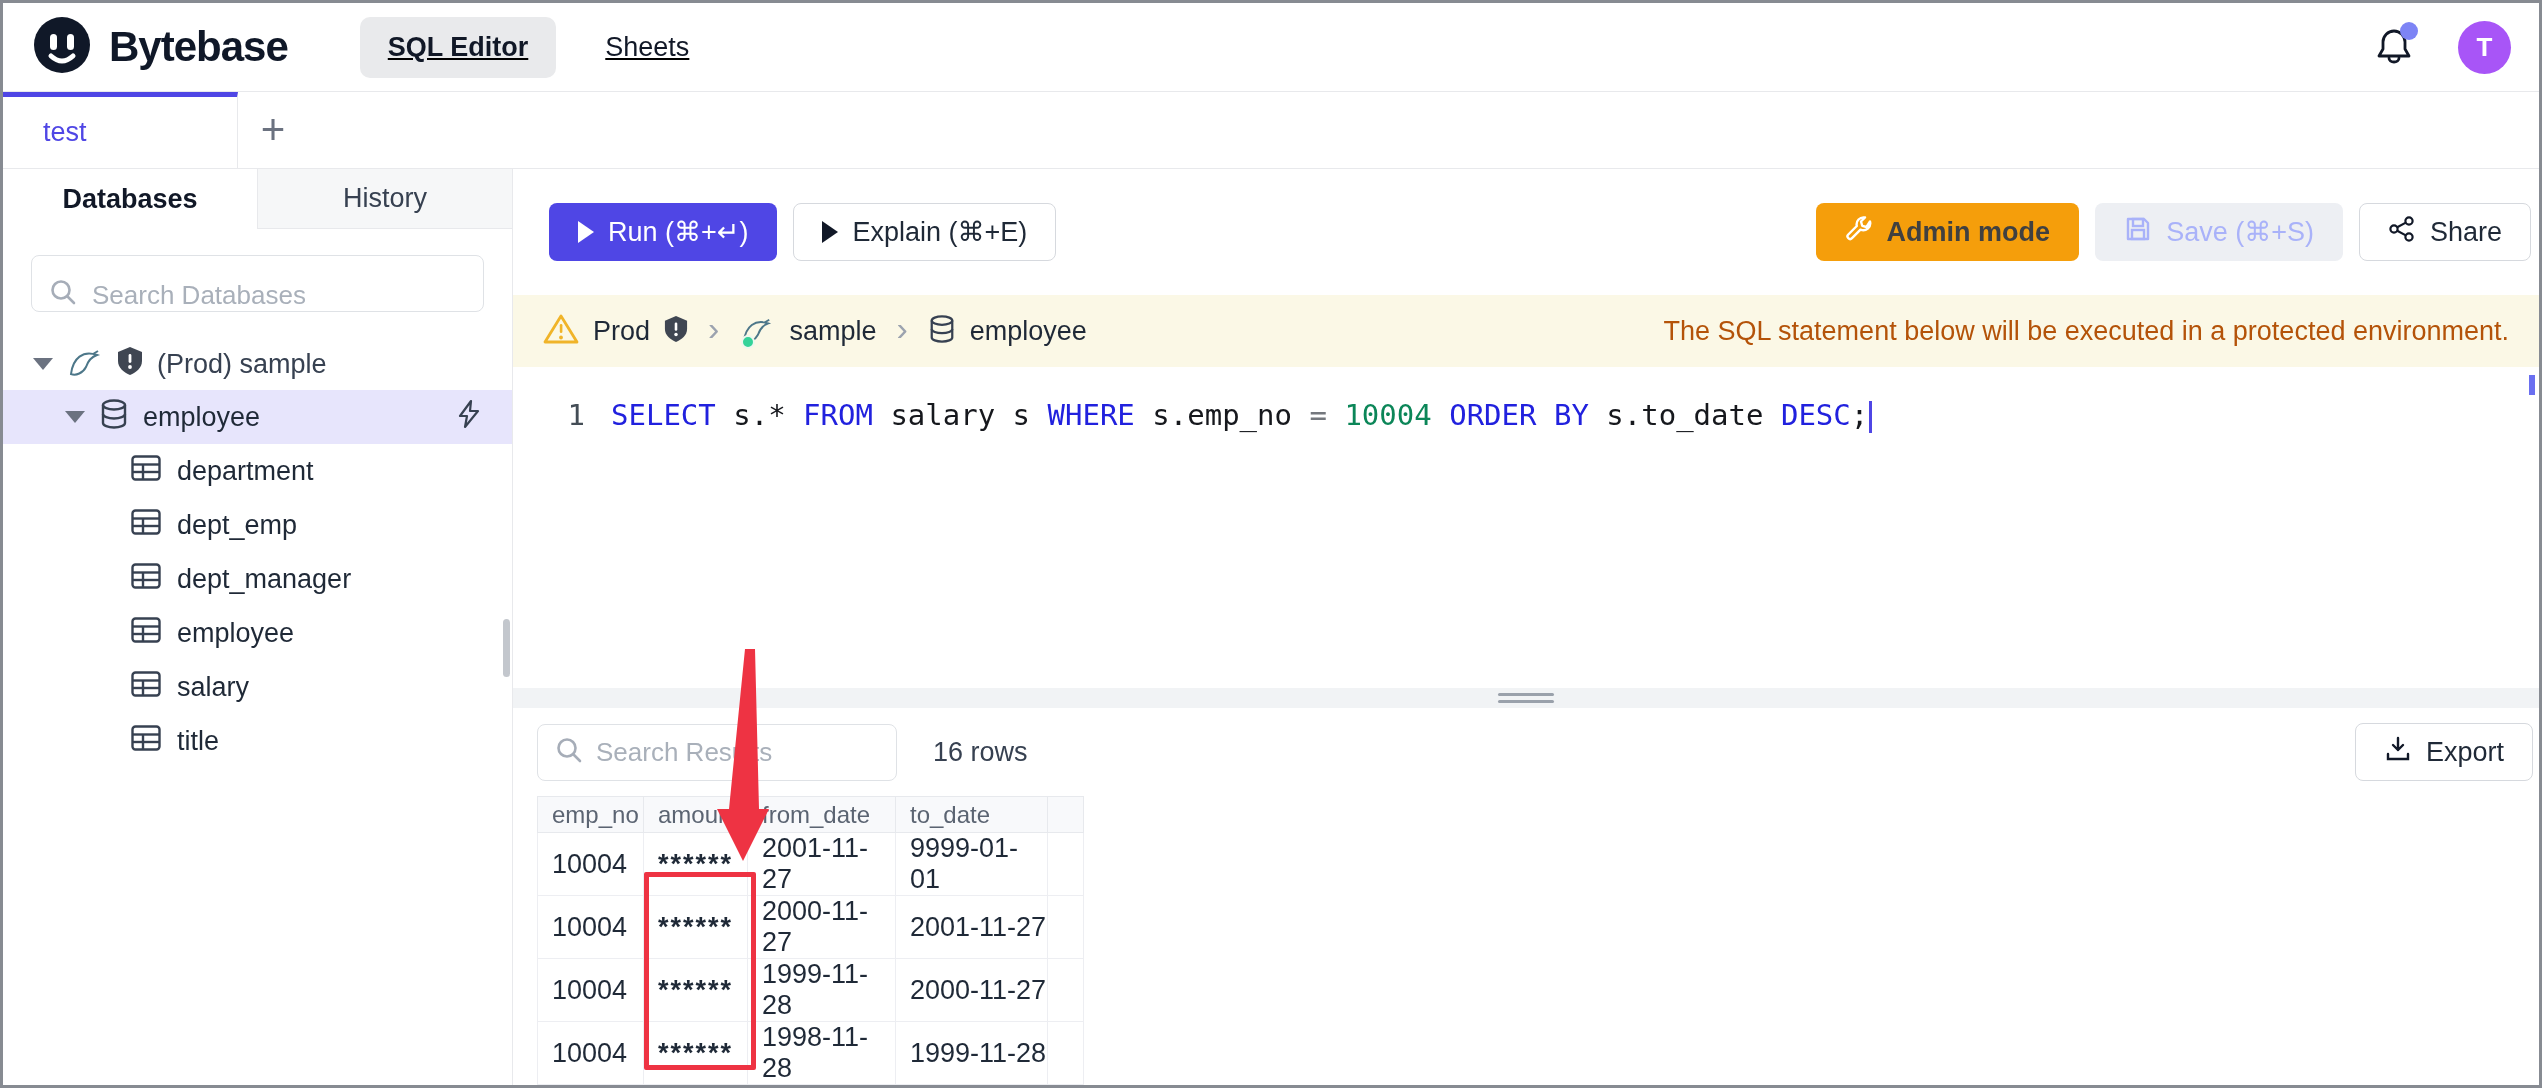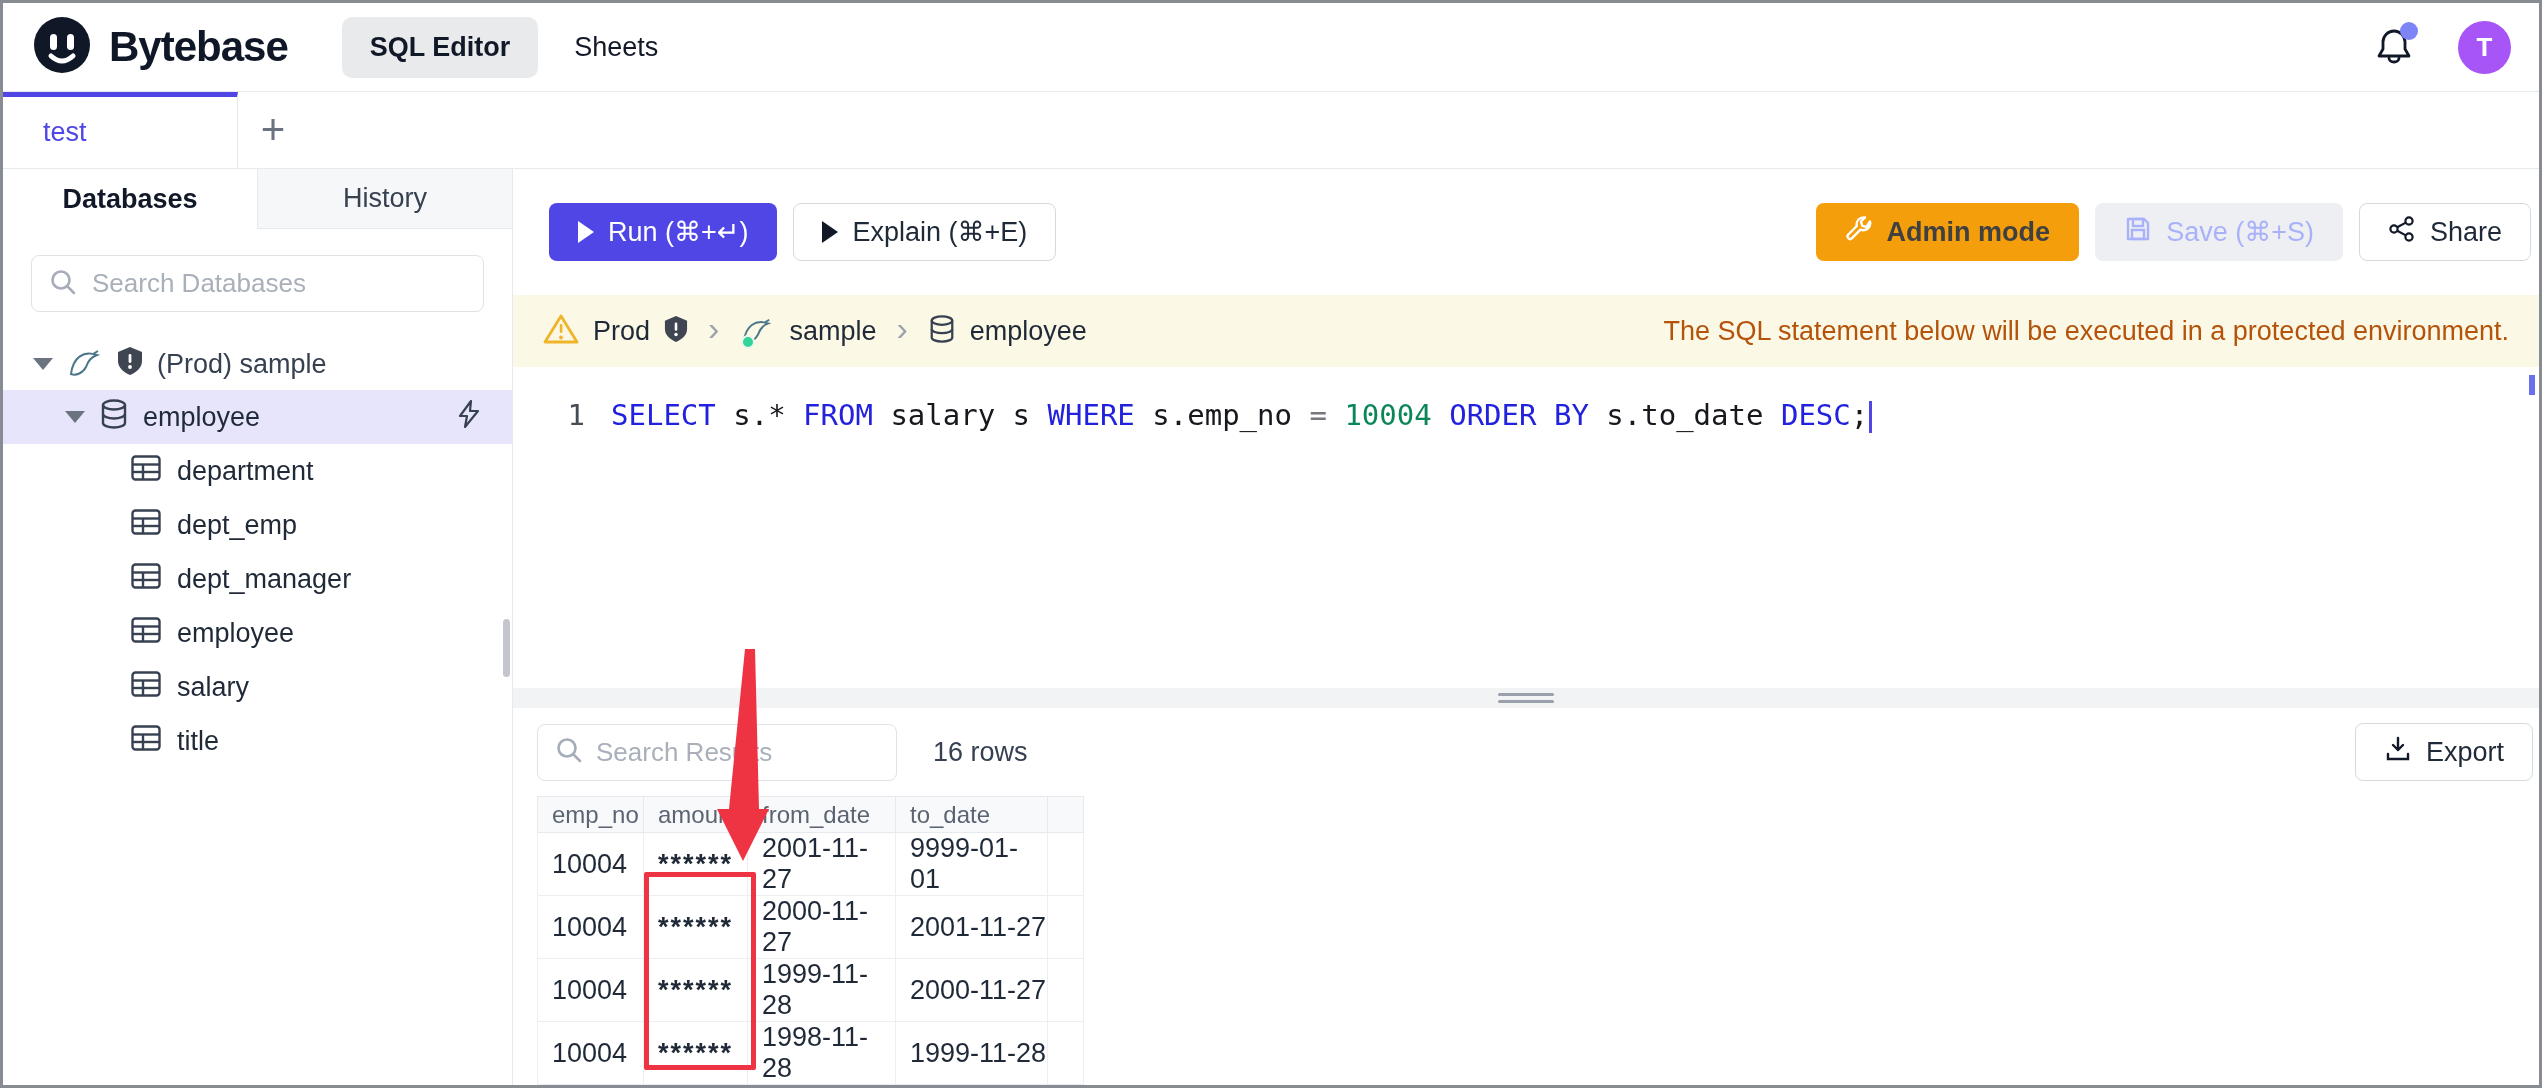--- a/index.html
+++ b/index.html
@@ -4,21 +4,21 @@
 <style>
   * { margin:0; padding:0; box-sizing:border-box; }
   html,body { background:#ffffff; }
   body { font-family:"Liberation Sans", sans-serif; width:2542px; height:1088px; position:relative; overflow:hidden; }
   .frame { width:2542px; height:1088px; border:3px solid #878b92; background:#fff; display:flex; flex-direction:column; position:relative; }
 
   
   .app-header { height:89px; border-bottom:1px solid #e8e9ec; display:flex; align-items:center; padding:0 28px; flex:0 0 auto; background:#fff; }
   .logo-wrap { display:flex; align-items:center; gap:16px; }
   .logo-text { font-size:42px; font-weight:800; color:#101828; letter-spacing:-1px; }
-  .hnav { display:flex; align-items:center; margin-left:54px; gap:36px; }
+  .hnav { display:flex; align-items:center; margin-left:72px; gap:49px;text-decoration:underline; }
   .hnav-item { font-size:27px; color:#111827; }
   .hnav-item.active { background:#e9eaec; border-radius:10px; padding:15px 28px; font-weight:600; }
   .header-right { margin-left:auto; display:flex; align-items:center; gap:44px; }
   .bell-wrap { position:relative; width:40px; height:42px; cursor:pointer; }
   .bell-dot { position:absolute; right:-4px; top:-4px; width:18px; height:18px; border-radius:50%; }
   .avatar { width:53px; height:53px; border-radius:50%; display:flex; align-items:center; justify-content:center; color:#fff; font-size:26px; font-weight:600; cursor:pointer; }
 
   
   .tab-strip { height:77px; border-bottom:1px solid #e8e9ec; display:flex; align-items:stretch; flex:0 0 auto; }
   .sheet-tab { width:235px; border-top:5px solid #4f46e5; border-right:1px solid #e8e9ec; display:flex; align-items:center; padding-left:40px; font-size:27px; color:#4f46e5; background:#fff; cursor:pointer; }
@@ -26,21 +26,21 @@
 
   
   .content { flex:1; display:flex; min-height:0; }
 
   
   .sidebar { width:510px; flex:0 0 auto; border-right:1px solid #e8e9ec; display:flex; flex-direction:column; position:relative; background:#fff; }
   .side-tabs { height:60px; display:flex; flex:0 0 auto; }
   .side-tab { flex:1; display:flex; align-items:center; justify-content:center; font-size:27px; cursor:pointer; }
   .side-tab.active { background:#fff; font-weight:700; color:#111827; }
   .side-tab.inactive { background:#f6f7f8; color:#374151; border-left:1px solid #e8e9ec; border-bottom:1px solid #e8e9ec; }
-  .side-search { margin:26px 28px 18px 28px; height:57px; border:1px solid #dfe2e6; border-radius:8px; display:flex; align-items:center; padding:0 16px; gap:14px; background:#fff; }
+  .side-search { margin:26px 28px 18px 28px; height:57px; border:1px solid #dfe2e6; border-radius:8px; display:flex; align-items:flex-end; padding:0 16px; gap:14px; background:#fff; }
   .side-search input { border:none; outline:none; font-size:26px; color:#374151; width:100%; font-family:"Liberation Sans",sans-serif; }
   .side-search input::placeholder { color:#a9b0ba; }
   .tree { padding-top:8px; }
   .tree-row { display:flex; align-items:center; height:52px; gap:14px; cursor:pointer; }
   .tree-row.conn { padding-left:30px; color:#374151; font-size:27px; }
   .tree-row.db { padding-left:62px; background:#e7e5fc; color:#1f2937; font-size:27px; height:54px; }
   .tree-label { white-space:nowrap; }
   .caret { width:0; height:0; border-left:10px solid transparent; border-right:10px solid transparent; border-top:12px solid #6b7280; flex:0 0 auto; }
   .bolt-right { margin-left:auto; margin-right:30px; }
   .tree-table { display:flex; align-items:center; height:54px; padding-left:128px; gap:16px; font-size:27px; color:#1f2937; cursor:pointer; }

